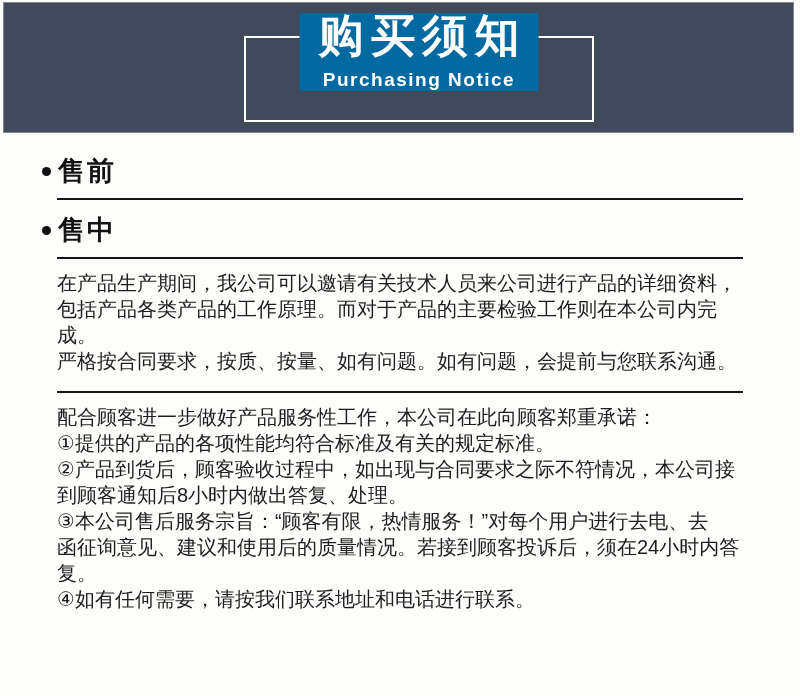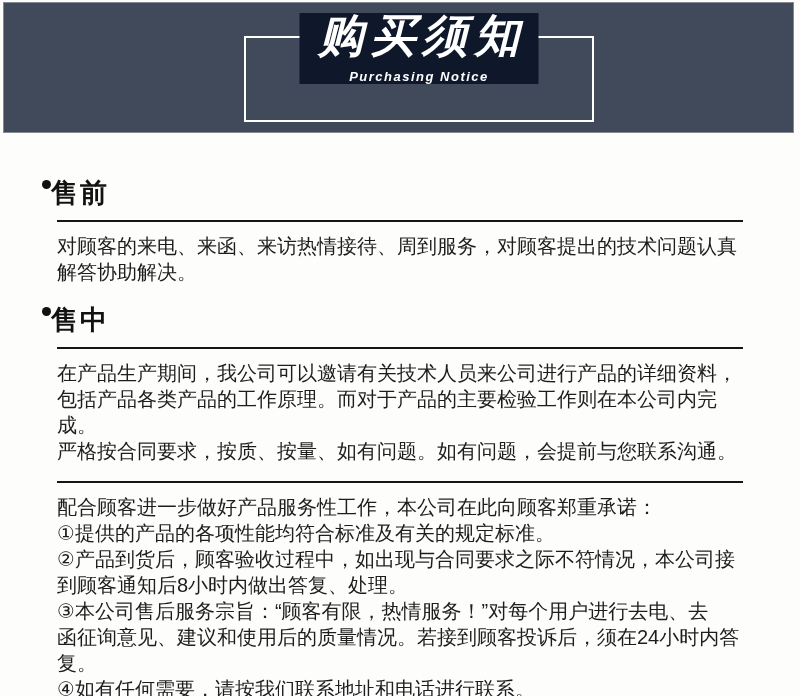--- a/index.html
+++ b/index.html
@@ -26,53 +26,53 @@
     top: 33px;
     width: 346px;
     height: 82px;
     border: 2px solid #ffffff;
   }
   .title-group {
     position: absolute;
     top: -25px;
     left: 50%;
     transform: translateX(-50%);
-    background: #0f172a;
+    background: #0369a1;
     padding: 0 12px;
     text-align: center;
     white-space: nowrap;
-    font-style: italic;
   }
   .page-title {
     margin: 0;
     color: #ffffff;
     font-size: 45px;
     font-weight: bold;
     line-height: 1.0;
     letter-spacing: 7px;
     text-indent: 7px; 
   }
   .page-subtitle {
     margin: 11px 0 0 0;
     color: #ffffff;
-    font-size: 13px;
+    font-size: 19px;
     font-weight: bold;
     letter-spacing: 1.5px;
   }
   
   .content {
     padding: 25px 57px 0 57px;
     color: #1d1d1d;
   }
   .section { margin-bottom: 17px; }
   .section:last-child { margin-bottom: 0; }
   .sec-head {
     display: flex;
+    align-items: center;
+    gap: 7px;
     margin-left: -15px;
-    margin-top: 22px;
   }
   .bullet {
     width: 9px;
     height: 9px;
     border-radius: 50%;
     background: #111111;
     flex: 0 0 auto;
   }
   .sec-title {
     margin: 0;
@@ -108,22 +108,20 @@
 </div>
 
 <div class="content">
 
   <div class="section">
     <div class="sec-head">
       <span class="bullet"></span>
       <h2 class="sec-title">售前</h2>
     </div>
     <hr class="rule">
-    <p class="sec-body">对顾客的来电、来函、来访热情接待、周到服务，对顾客提出的技术问题认真
-解答协助解决。</p>
   </div>
 
   <div class="section">
     <div class="sec-head">
       <span class="bullet"></span>
       <h2 class="sec-title">售中</h2>
     </div>
     <hr class="rule">
     <p class="sec-body">在产品生产期间，我公司可以邀请有关技术人员来公司进行产品的详细资料，
 包括产品各类产品的工作原理。而对于产品的主要检验工作则在本公司内完成。

